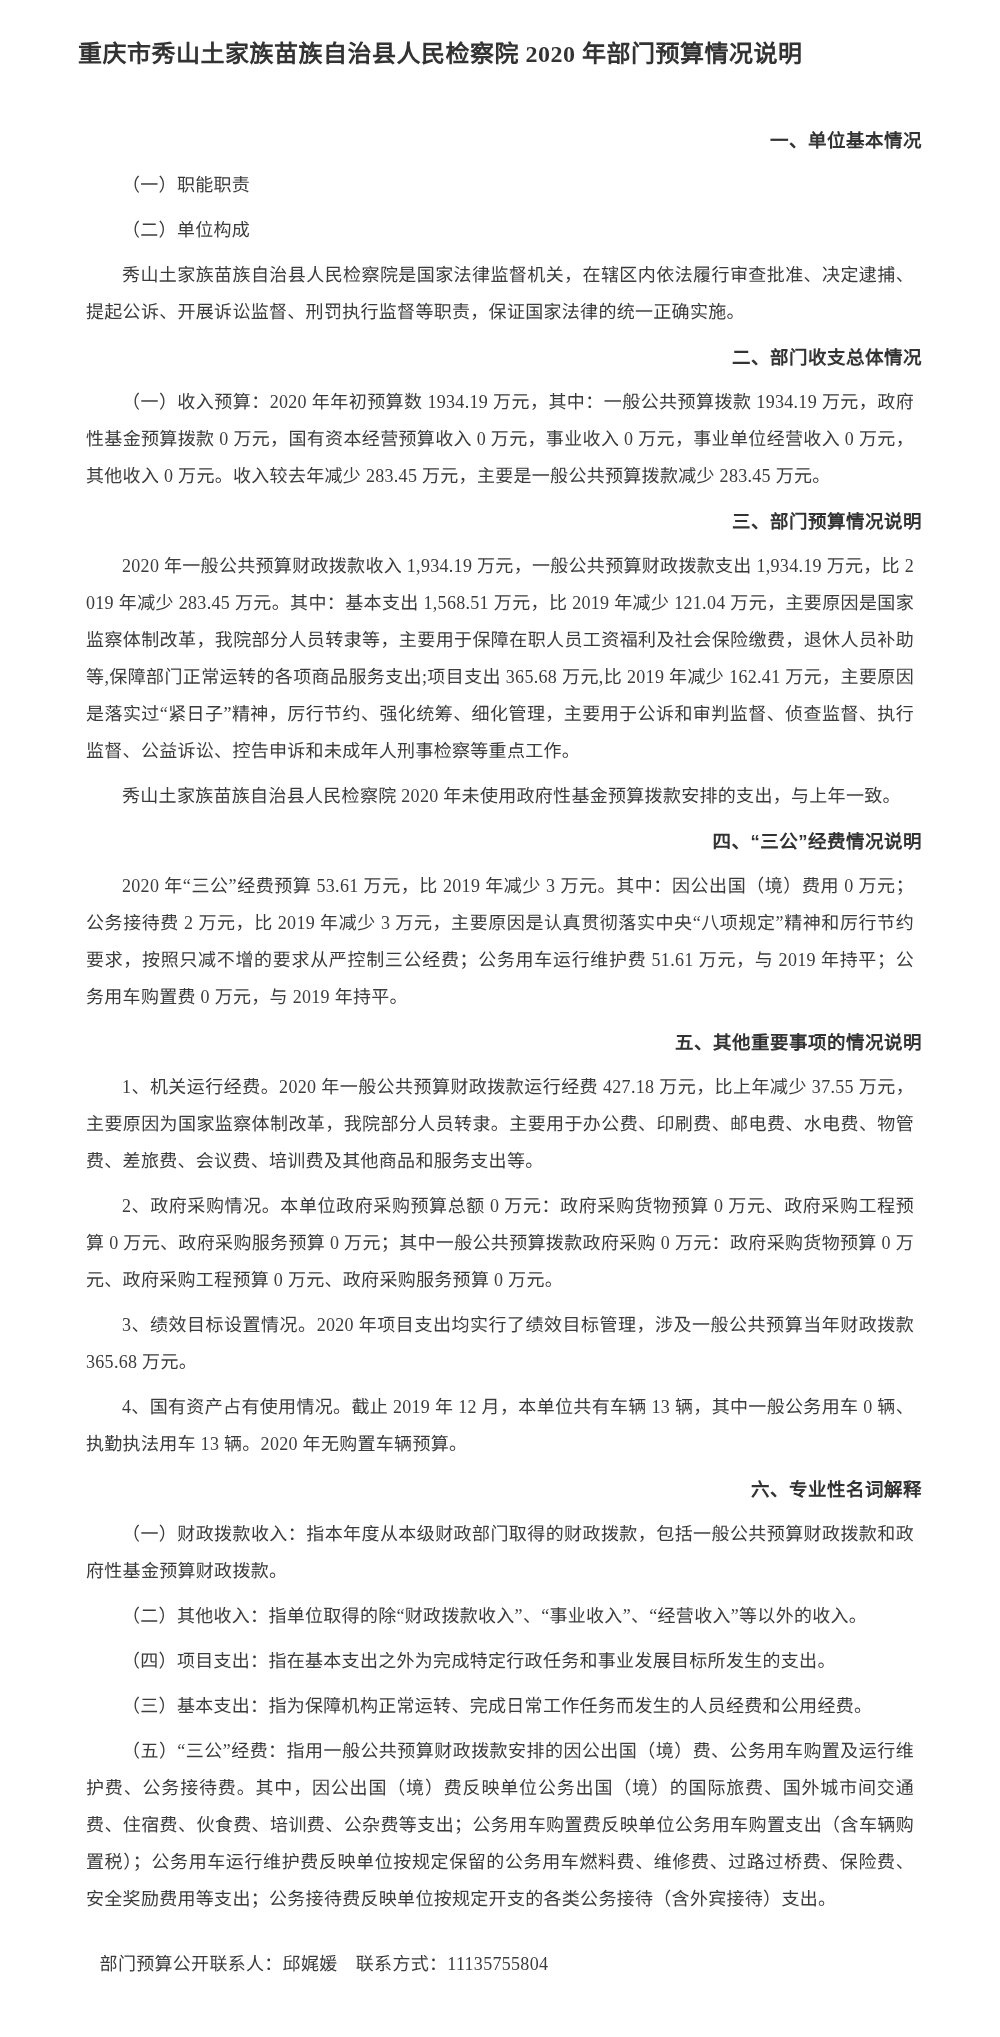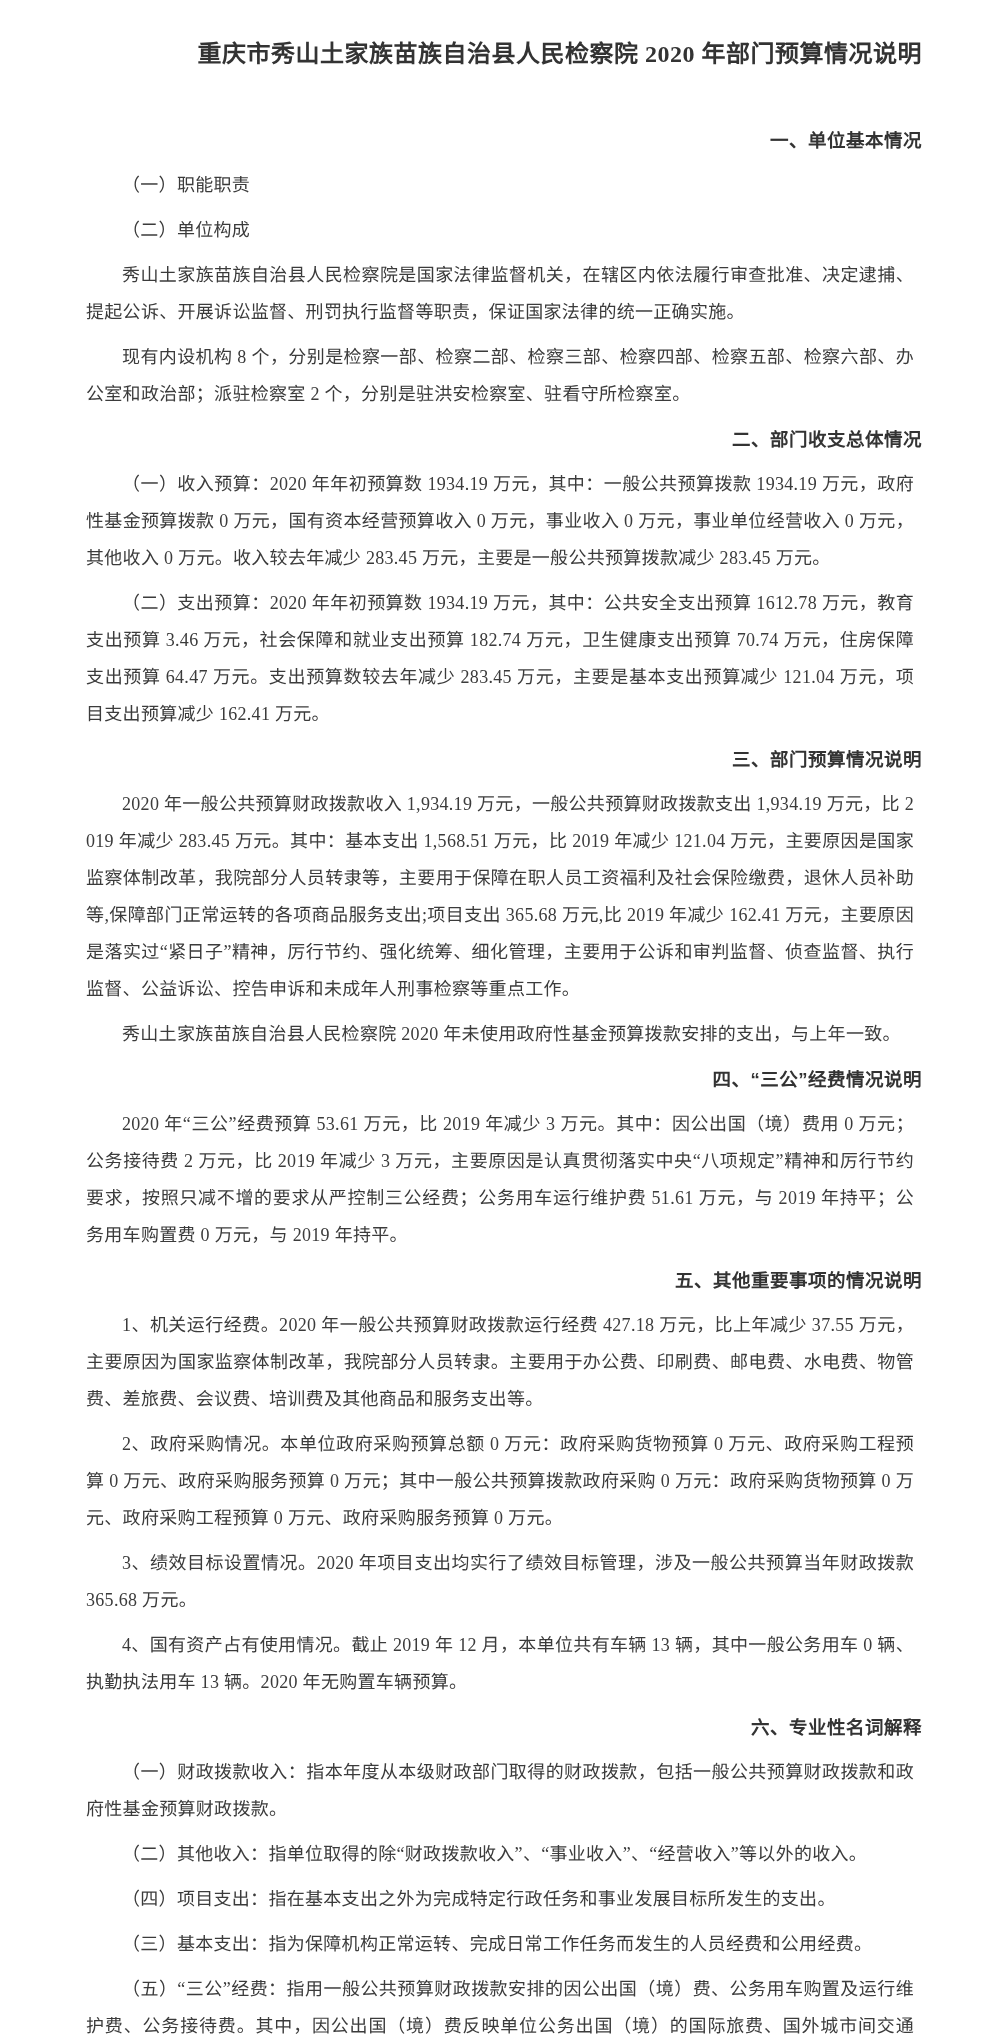--- a/index.html
+++ b/index.html
@@ -13,21 +13,21 @@
     height: 2037px;
     margin: 0 auto;
     background: #ffffff;
     box-sizing: border-box;
     padding: 36px 78px 0 78px;
     overflow: hidden;
     font-family: "Liberation Serif", "DejaVu Serif", serif;
     color: #3b3b3b;
   }
   .doc-title {
-    text-align: right;
+    text-align: left;
     font-size: 24px;
     font-weight: 700;
     letter-spacing: 0.5px;
     line-height: 36px;
     margin: 0 0 50px 0;
     color: #333333;
     font-family: "Liberation Serif", "DejaVu Serif", serif;
   }
   .section {
     margin: 0;
@@ -67,27 +67,25 @@
 
 <div class="page">
 
   <h1 class="doc-title">重庆市秀山土家族苗族自治县人民检察院 2020 年部门预算情况说明</h1>
 
   <div class="section">
     <h2 class="section-heading">一、单位基本情况</h2>
     <p class="para">（一）职能职责</p>
     <p class="para">（二）单位构成</p>
     <p class="para">秀山土家族苗族自治县人民检察院是国家法律监督机关，在辖区内依法履行审查批准、决定逮捕、提起公诉、开展诉讼监督、刑罚执行监督等职责，保证国家法律的统一正确实施。</p>
-    <p class="para">现有内设机构 8 个，分别是检察一部、检察二部、检察三部、检察四部、检察五部、检察六部、办公室和政治部；派驻检察室 2 个，分别是驻洪安检察室、驻看守所检察室。</p>
   </div>
 
   <div class="section">
     <h2 class="section-heading">二、部门收支总体情况</h2>
     <p class="para">（一）收入预算：2020 年年初预算数 1934.19 万元，其中：一般公共预算拨款 1934.19 万元，政府性基金预算拨款 0 万元，国有资本经营预算收入 0 万元，事业收入 0 万元，事业单位经营收入 0 万元，其他收入 0 万元。收入较去年减少 283.45 万元，主要是一般公共预算拨款减少 283.45 万元。</p>
-    <p class="para">（二）支出预算：2020 年年初预算数 1934.19 万元，其中：公共安全支出预算 1612.78 万元，教育支出预算 3.46 万元，社会保障和就业支出预算 182.74 万元，卫生健康支出预算 70.74 万元，住房保障支出预算 64.47 万元。支出预算数较去年减少 283.45 万元，主要是基本支出预算减少 121.04 万元，项目支出预算减少 162.41 万元。</p>
   </div>
 
   <div class="section">
     <h2 class="section-heading">三、部门预算情况说明</h2>
     <p class="para">2020 年一般公共预算财政拨款收入 1,934.19 万元，一般公共预算财政拨款支出 1,934.19 万元，比 2019 年减少 283.45 万元。其中：基本支出 1,568.51 万元，比 2019 年减少 121.04 万元，主要原因是国家监察体制改革，我院部分人员转隶等，主要用于保障在职人员工资福利及社会保险缴费，退休人员补助等,保障部门正常运转的各项商品服务支出;项目支出 365.68 万元,比 2019 年减少 162.41 万元，主要原因是落实过“紧日子”精神，厉行节约、强化统筹、细化管理，主要用于公诉和审判监督、侦查监督、执行监督、公益诉讼、控告申诉和未成年人刑事检察等重点工作。</p>
     <p class="para">秀山土家族苗族自治县人民检察院 2020 年未使用政府性基金预算拨款安排的支出，与上年一致。</p>
   </div>
 
   <div class="section">
     <h2 class="section-heading">四、“三公”经费情况说明</h2>

